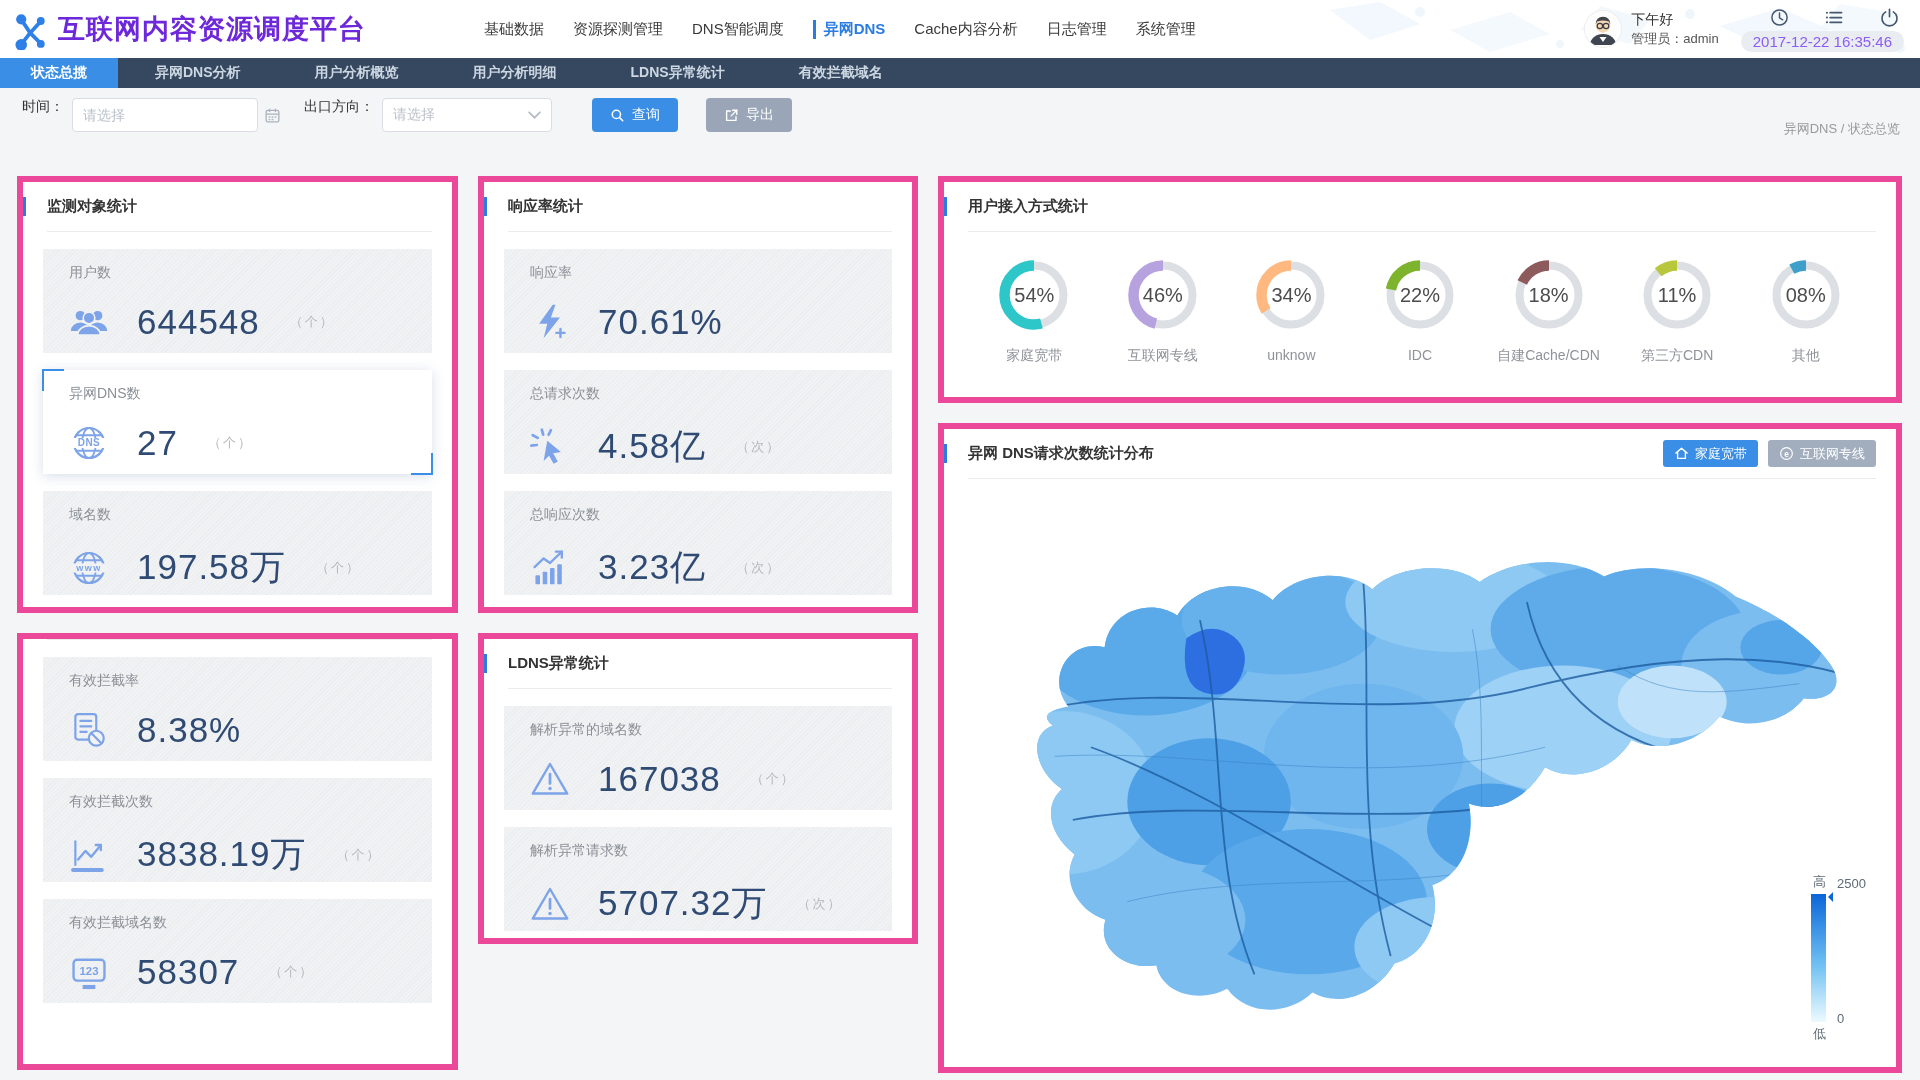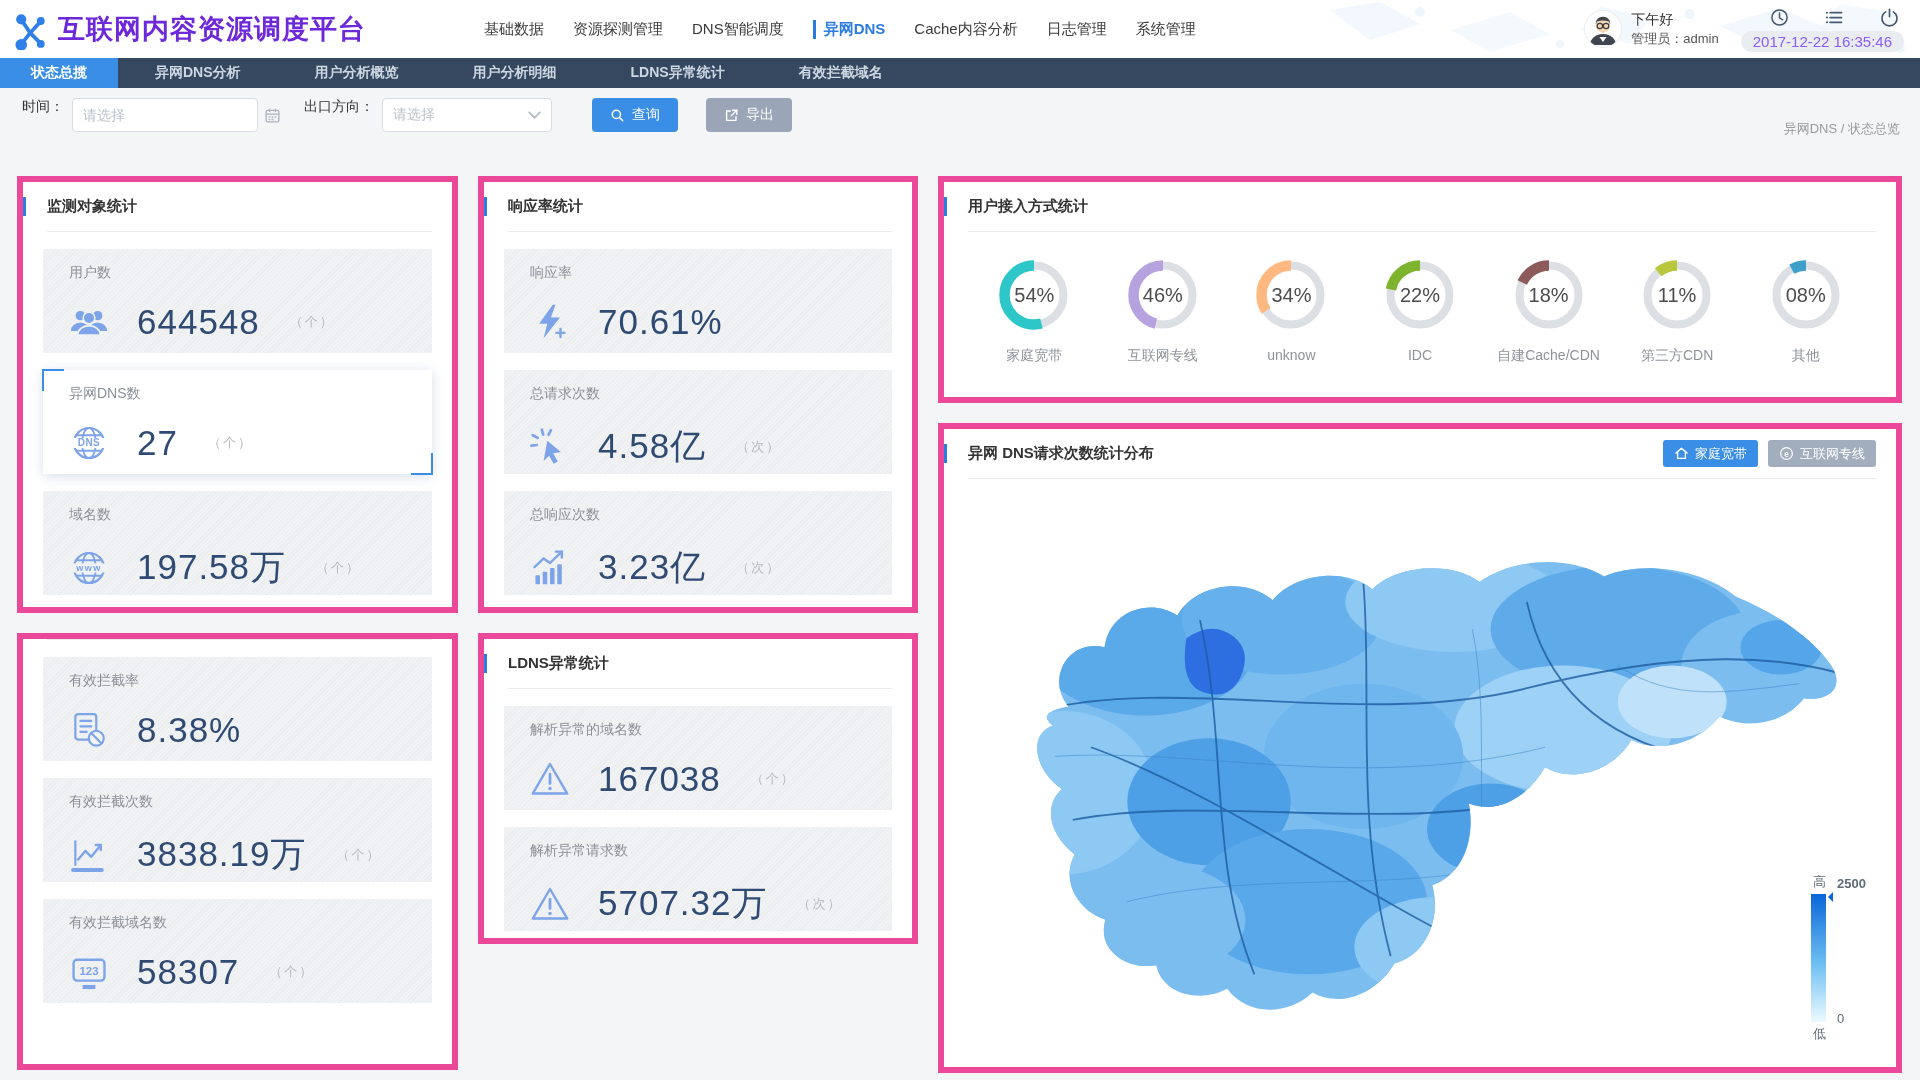--- a/index.html
+++ b/index.html
@@ -68,21 +68,21 @@
   .donut-pct { position:absolute; inset:0; display:flex; align-items:center; justify-content:center; font-size:20px; color:#4d4d4d; }
   .donut-label { margin-top:13px; font-size:14px; color:#8f9398; white-space:nowrap; }
   
   .map-buttons { margin-left:auto; display:flex; gap:10px; }
   .map-btn { height:27px; border-radius:3px; background:#a2adbd; color:#fff; font-size:13px; display:flex; align-items:center; gap:6px; padding:0 11px; cursor:pointer; font-weight:normal; }
   .map-btn.active { background:#3a8ee6; }
   .map-body { position:relative; height:600px; }
   .map-svg { position:absolute; left:38px; top:8px; width:890px; height:575px; }
   .map-legend { position:absolute; right:30px; bottom:36px; display:grid; grid-template-columns:17px auto; grid-template-rows:auto 128px auto; column-gap:9px; row-gap:3px; font-size:13px; color:#5f6b77; }
   .legend-high { grid-area:1/1; text-align:center; }
-  .legend-max  { grid-area:1/2; align-self:end;font-weight:bold; }
+  .legend-max  { grid-area:1/2; align-self:end; }
   .legend-bar  { grid-area:2/1; width:15px; height:100%; background:linear-gradient(#0a66d9,#6fc0f2 55%,#ecfaff); position:relative; }
   .legend-bar::before { content:''; position:absolute; right:-7px; top:0; border:5px solid transparent; border-right-color:#0a66d9; transform:translateY(-2px); }
   .legend-low  { grid-area:3/1; text-align:center; }
   .legend-min  { grid-area:3/2; align-self:start; margin-top:-14px; }
 </style>
 </head>
 <body>
 
 <div class="header">
   <svg class="hdr-deco" viewBox="0 0 620 58">

